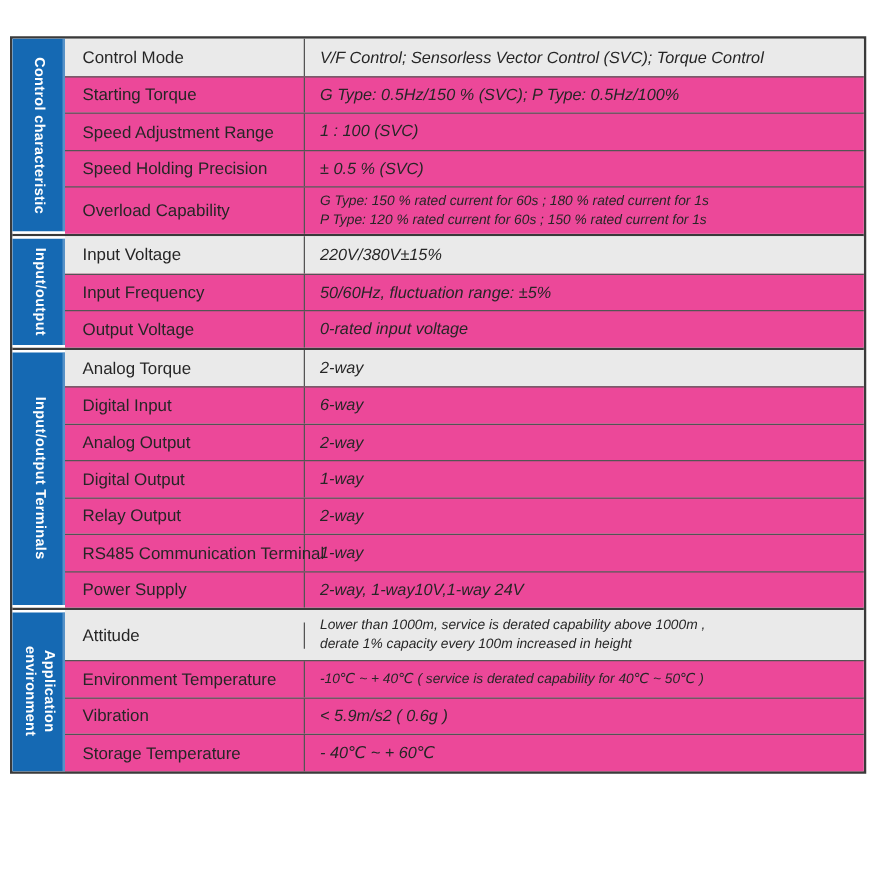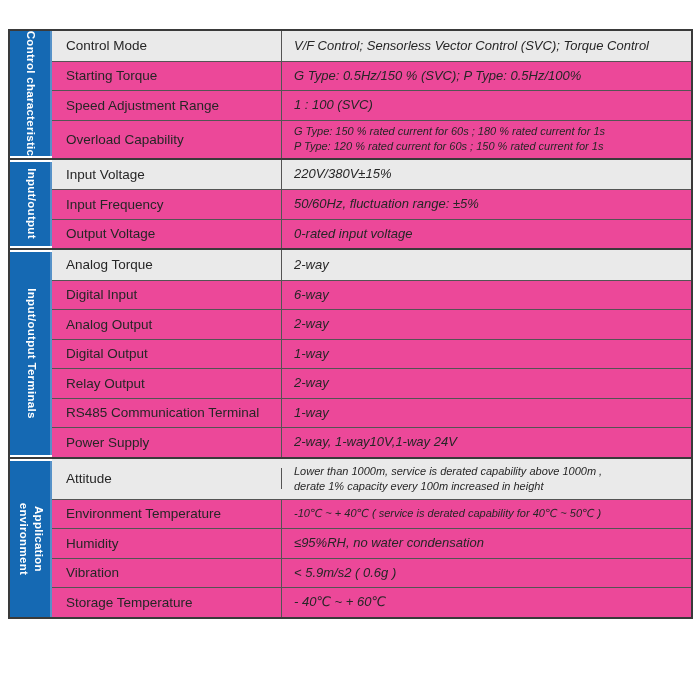--- a/index.html
+++ b/index.html
@@ -28,21 +28,21 @@
     color:var(--sidebar-text,#ffffff);
     font-weight:bold; font-size:11.5px; line-height:1.3; letter-spacing:0.3px;
   }
   .rows { flex:1; display:flex; flex-direction:column; }
   .row { display:flex; align-items:stretch; min-height:29.5px; background:#ec4899; }
   .row + .row { border-top:1px solid var(--border-light,#545454); }
   .row.first { background:var(--header-row-bg,#eaeaea); }
   .row.h38 { min-height:38px; }
   .row.h40 { min-height:40px;align-items:center; }
   .cell-name {
-    width:230px; padding:3px 4px 3px 14px;
+    width:192px; padding:3px 4px 3px 14px;
     border-right:1px solid var(--border-light,#545454);
     display:flex; align-items:center;
     font-size:13.5px; white-space:nowrap; overflow:visible;
   }
   .cell-value {
     flex:1; padding:3px 6px 3px 12px;
     display:flex; align-items:center;
     font-size:13px; white-space:pre-line; line-height:1.35;font-style:italic;
   }
   .cell-value.small { font-size:11px; }
@@ -64,20 +64,24 @@
           <div class="cell-name">Control Mode</div>
           <div class="cell-value">V/F Control; Sensorless Vector Control (SVC); Torque Control</div>
         </div>
         <div class="row">
           <div class="cell-name">Starting Torque</div>
           <div class="cell-value">G Type: 0.5Hz/150 % (SVC);  P Type: 0.5Hz/100%</div>
         </div>
         <div class="row">
           <div class="cell-name">Speed Adjustment Range</div>
           <div class="cell-value">1 : 100 (SVC)</div>
+        </div>
+        <div class="row">
+          <div class="cell-name">Speed Holding Precision</div>
+          <div class="cell-value">± 0.5 % (SVC)</div>
         </div>
         <div class="row h38">
           <div class="cell-name">Overload Capability</div>
           <div class="cell-value small">G Type: 150 %  rated current for 60s ; 180 % rated current for 1s
 P Type: 120 % rated current for 60s ; 150 % rated current for 1s</div>
         </div>
       </div>
     </div>
 
     <div class="section">
@@ -151,24 +155,20 @@
         <div class="row first h40">
           <div class="cell-name">Attitude</div>
           <div class="cell-value small">Lower than 1000m, service is derated capability above 1000m ,
 derate 1% capacity every 100m increased in height</div>
         </div>
         <div class="row">
           <div class="cell-name">Environment Temperature</div>
           <div class="cell-value small">-10℃ ~ + 40℃ ( service is derated capability for 40℃ ~  50℃ )</div>
         </div>
         <div class="row">
-          <div class="cell-name">Humidity</div>
-          <div class="cell-value">≤95%RH, no water condensation</div>
-        </div>
-        <div class="row">
           <div class="cell-name">Vibration</div>
           <div class="cell-value">&lt; 5.9m/s2 ( 0.6g )</div>
         </div>
         <div class="row">
           <div class="cell-name">Storage Temperature</div>
           <div class="cell-value">- 40℃ ~ + 60℃</div>
         </div>
       </div>
     </div>
 

